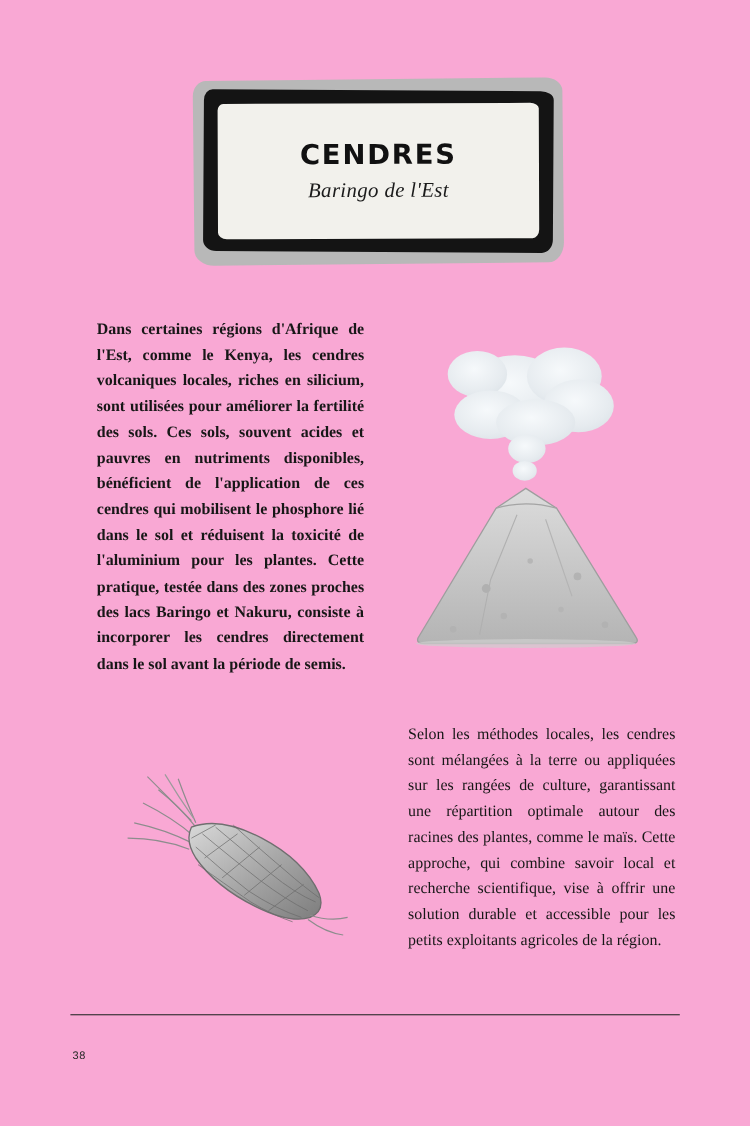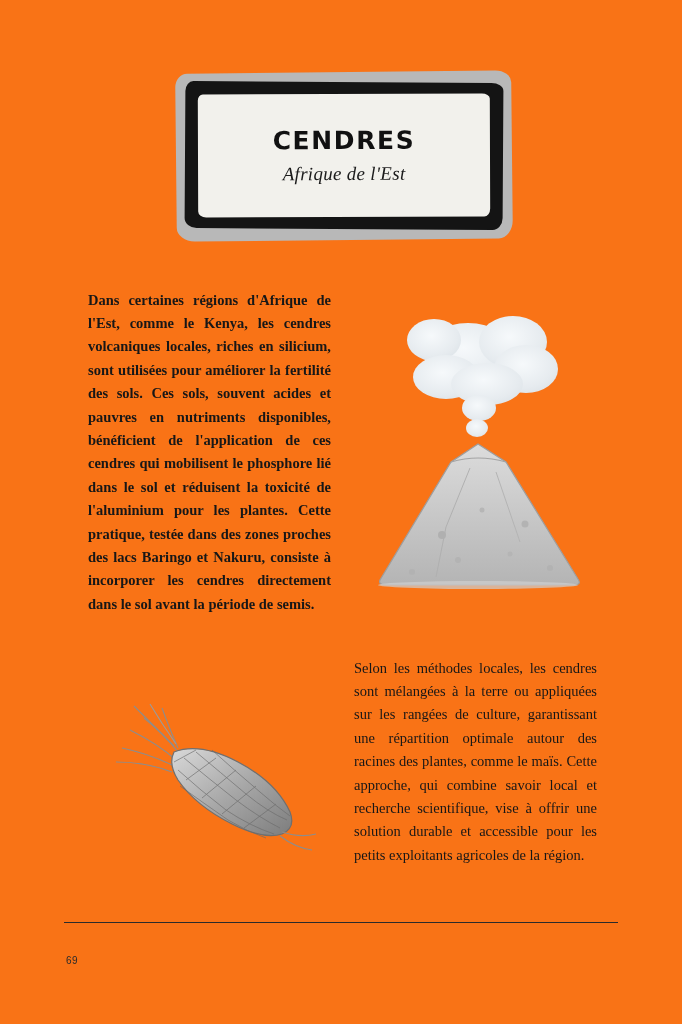--- a/index.html
+++ b/index.html
@@ -12,21 +12,21 @@
     height: 1024px;
     position: relative;
     font-family: "Liberation Serif", serif;
     color: #1a1a1a;
     overflow: hidden;
   }
 
   .page {
     position: absolute;
     inset: 0;
-    background: #f97316;
+    background: #f9a8d4;
   }
 
   
   .banner-wrap {
     position: absolute;
     left: 176px;
     top: 72px;
     width: 336px;
     height: 168px;
   }
@@ -88,21 +88,21 @@
     width: 243px;
     text-align: justify;
     font-size: 14.5px;
     line-height: 23.4px;
     color: #171717;
     hyphens: auto;
     font-weight: bold;
   }
   .col-right-bottom {
     position: absolute;
-    left: 354px;
+    left: 371px;
     top: 642px;
     width: 243px;
     text-align: justify;
     font-size: 14.5px;
     line-height: 23.4px;
     color: #171717;
     hyphens: auto;
   }
 
   
@@ -145,21 +145,21 @@
 
 <div class="page">
 
   <div class="banner-wrap">
     <div class="banner-outer"></div>
     <div class="banner-mid"></div>
     <div class="banner-inner">
       <div class="banner-title">
         <span>CENDRES</span><br>
       </div>
-      <div class="banner-sub">Afrique de l'Est</div>
+      <div class="banner-sub">Baringo de l'Est</div>
     </div>
   </div>
 
   <p class="col-left">Dans certaines régions d'Afrique de l'Est, comme le Kenya, les cendres volcaniques locales, riches en silicium, sont utilisées pour améliorer la fertilité des sols. Ces sols, souvent acides et pauvres en nutriments disponibles, bénéficient de l'application de ces cendres qui mobilisent le phosphore lié dans le sol et réduisent la toxicité de l'aluminium pour les plantes. Cette pratique, testée dans des zones proches des lacs Baringo et Nakuru, consiste à incorporer les cendres directement dans le sol avant la période de semis.</p>
 
   <div class="volcano-illus">
     <svg viewBox="0 0 260 310" width="260" height="310" aria-hidden="true">
       <defs>
         <linearGradient id="coneGrad" x1="0" y1="0" x2="0" y2="1">
           <stop offset="0%" stop-color="#dcdcdc"></stop>
@@ -240,15 +240,15 @@
       </g>
 
       <g stroke="#8d8d8d" stroke-width="1.1" fill="none">
         <path d="M178 132 Q196 138 212 134"></path>
         <path d="M176 136 Q192 148 208 150"></path>
       </g>
     </svg>
   </div>
 
   <div class="footer-rule"></div>
-  <div class="page-number">69</div>
+  <div class="page-number">38</div>
 
 </div>
 
 </body></html>

